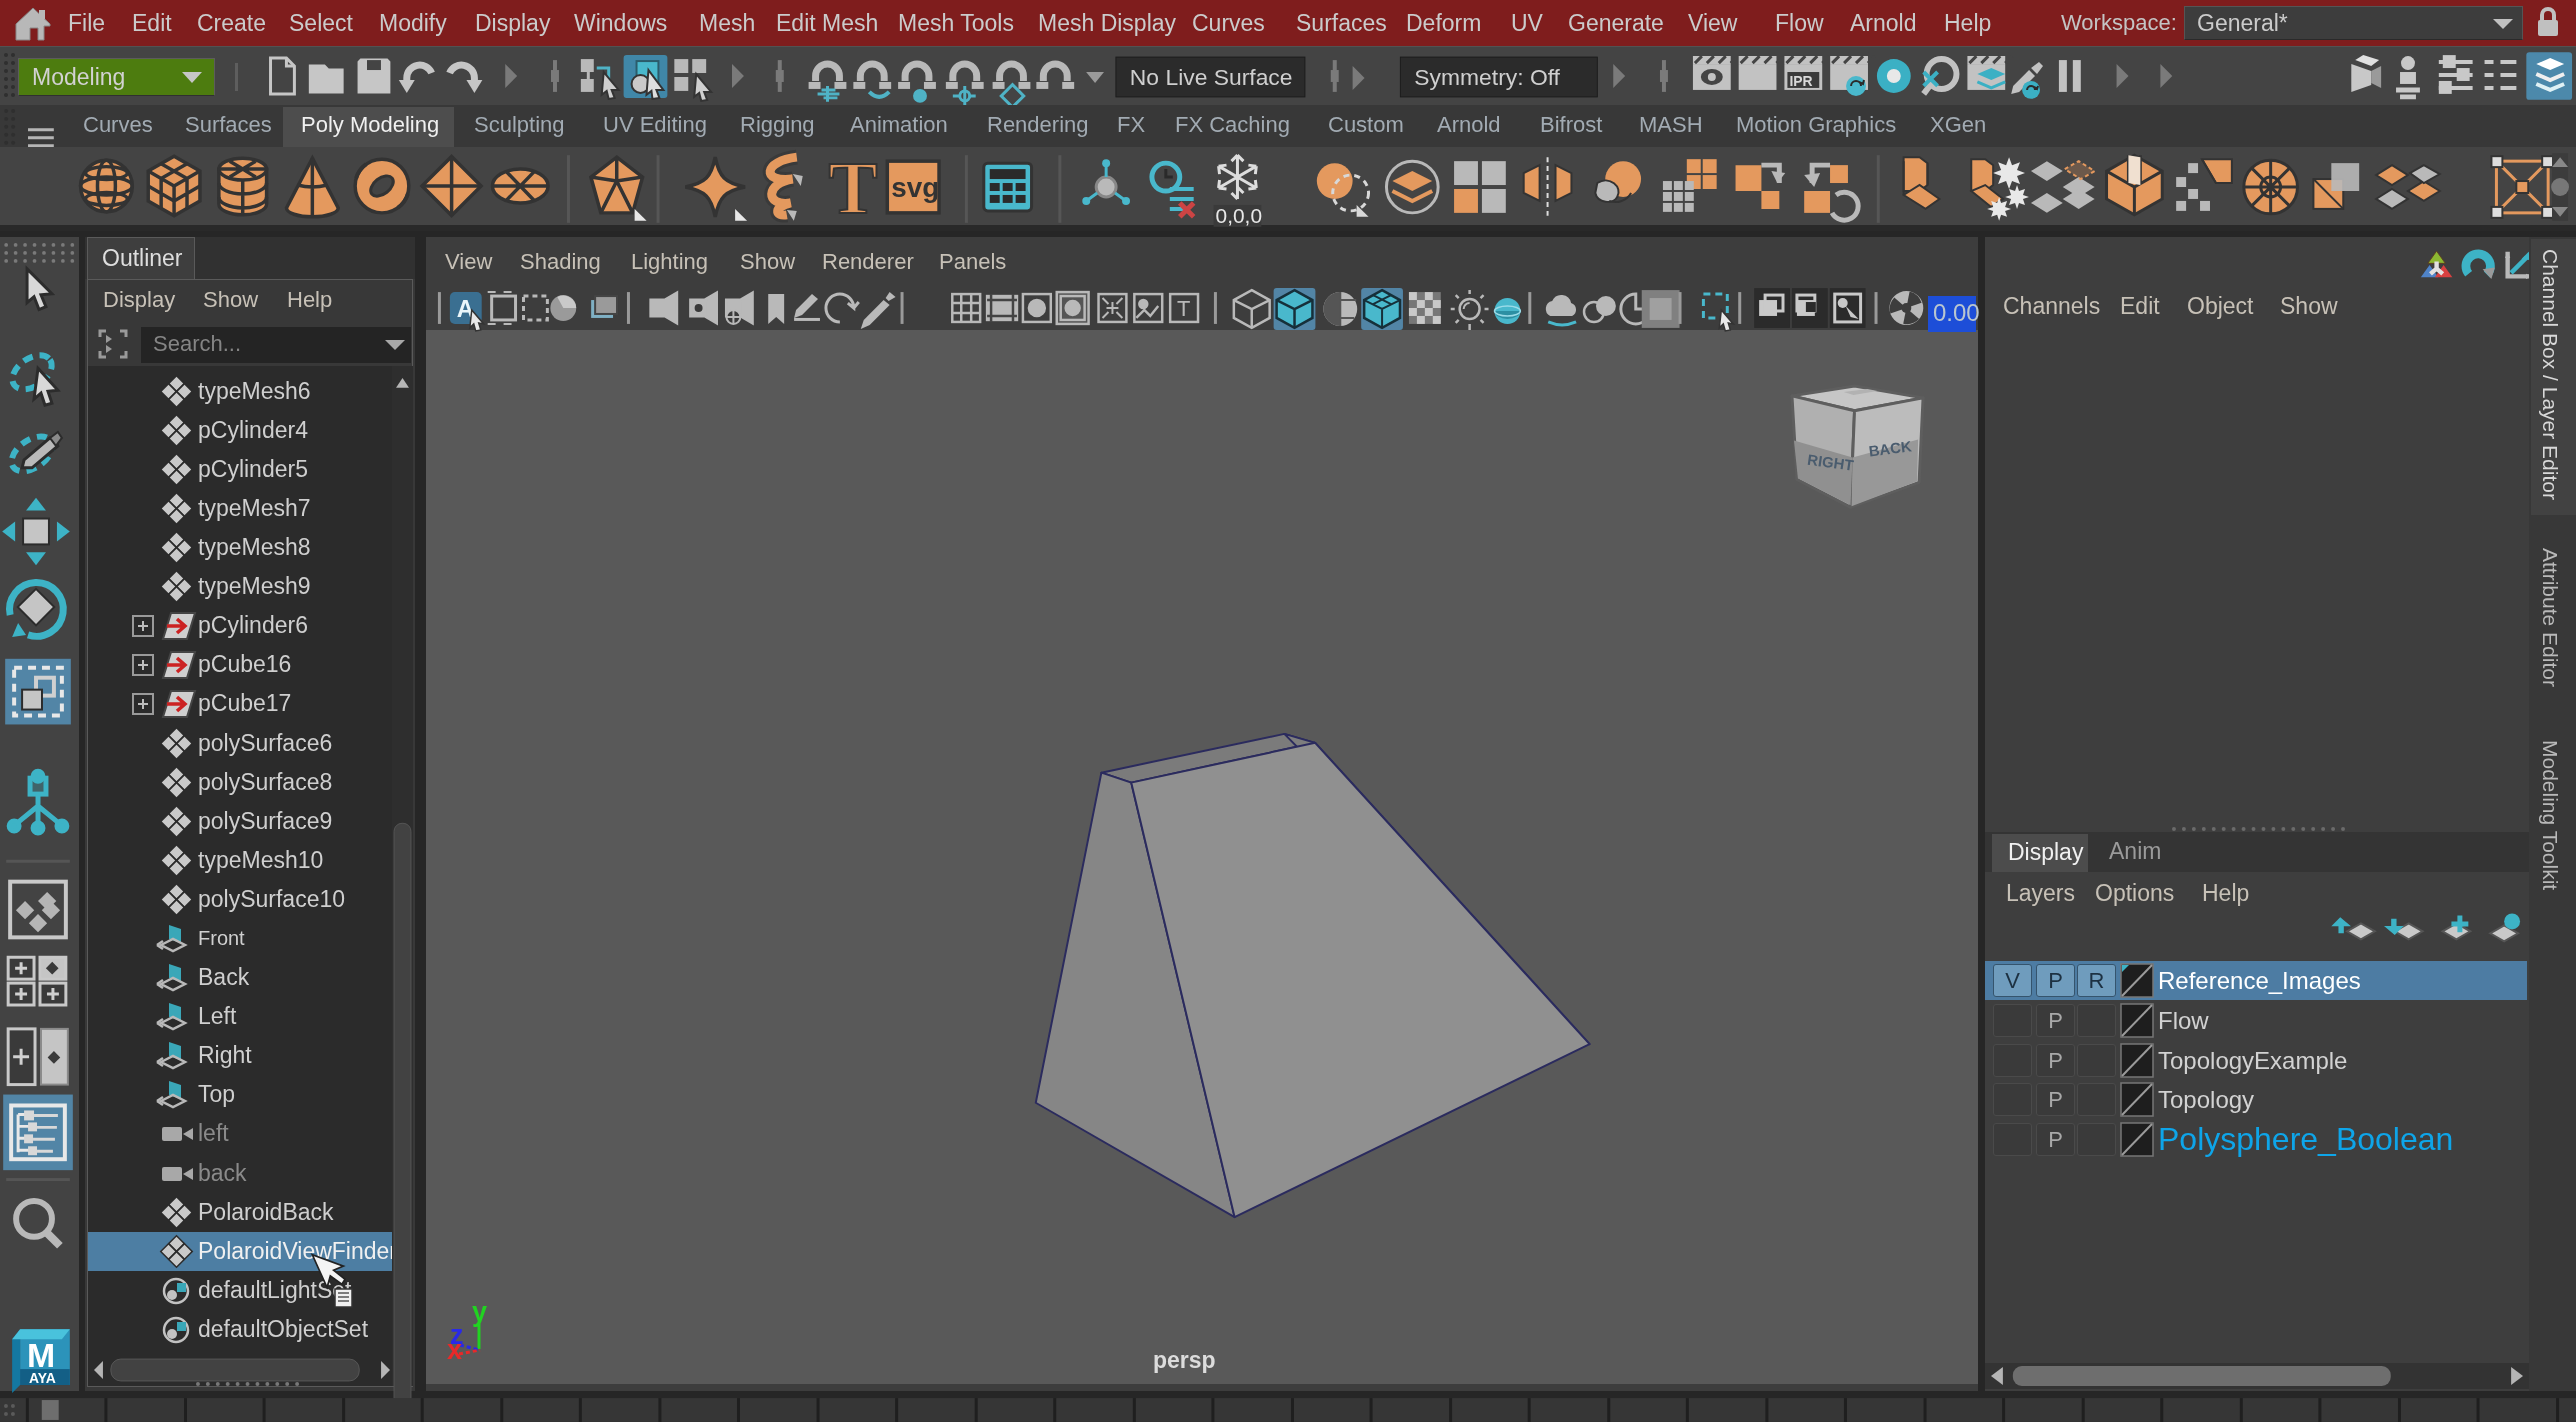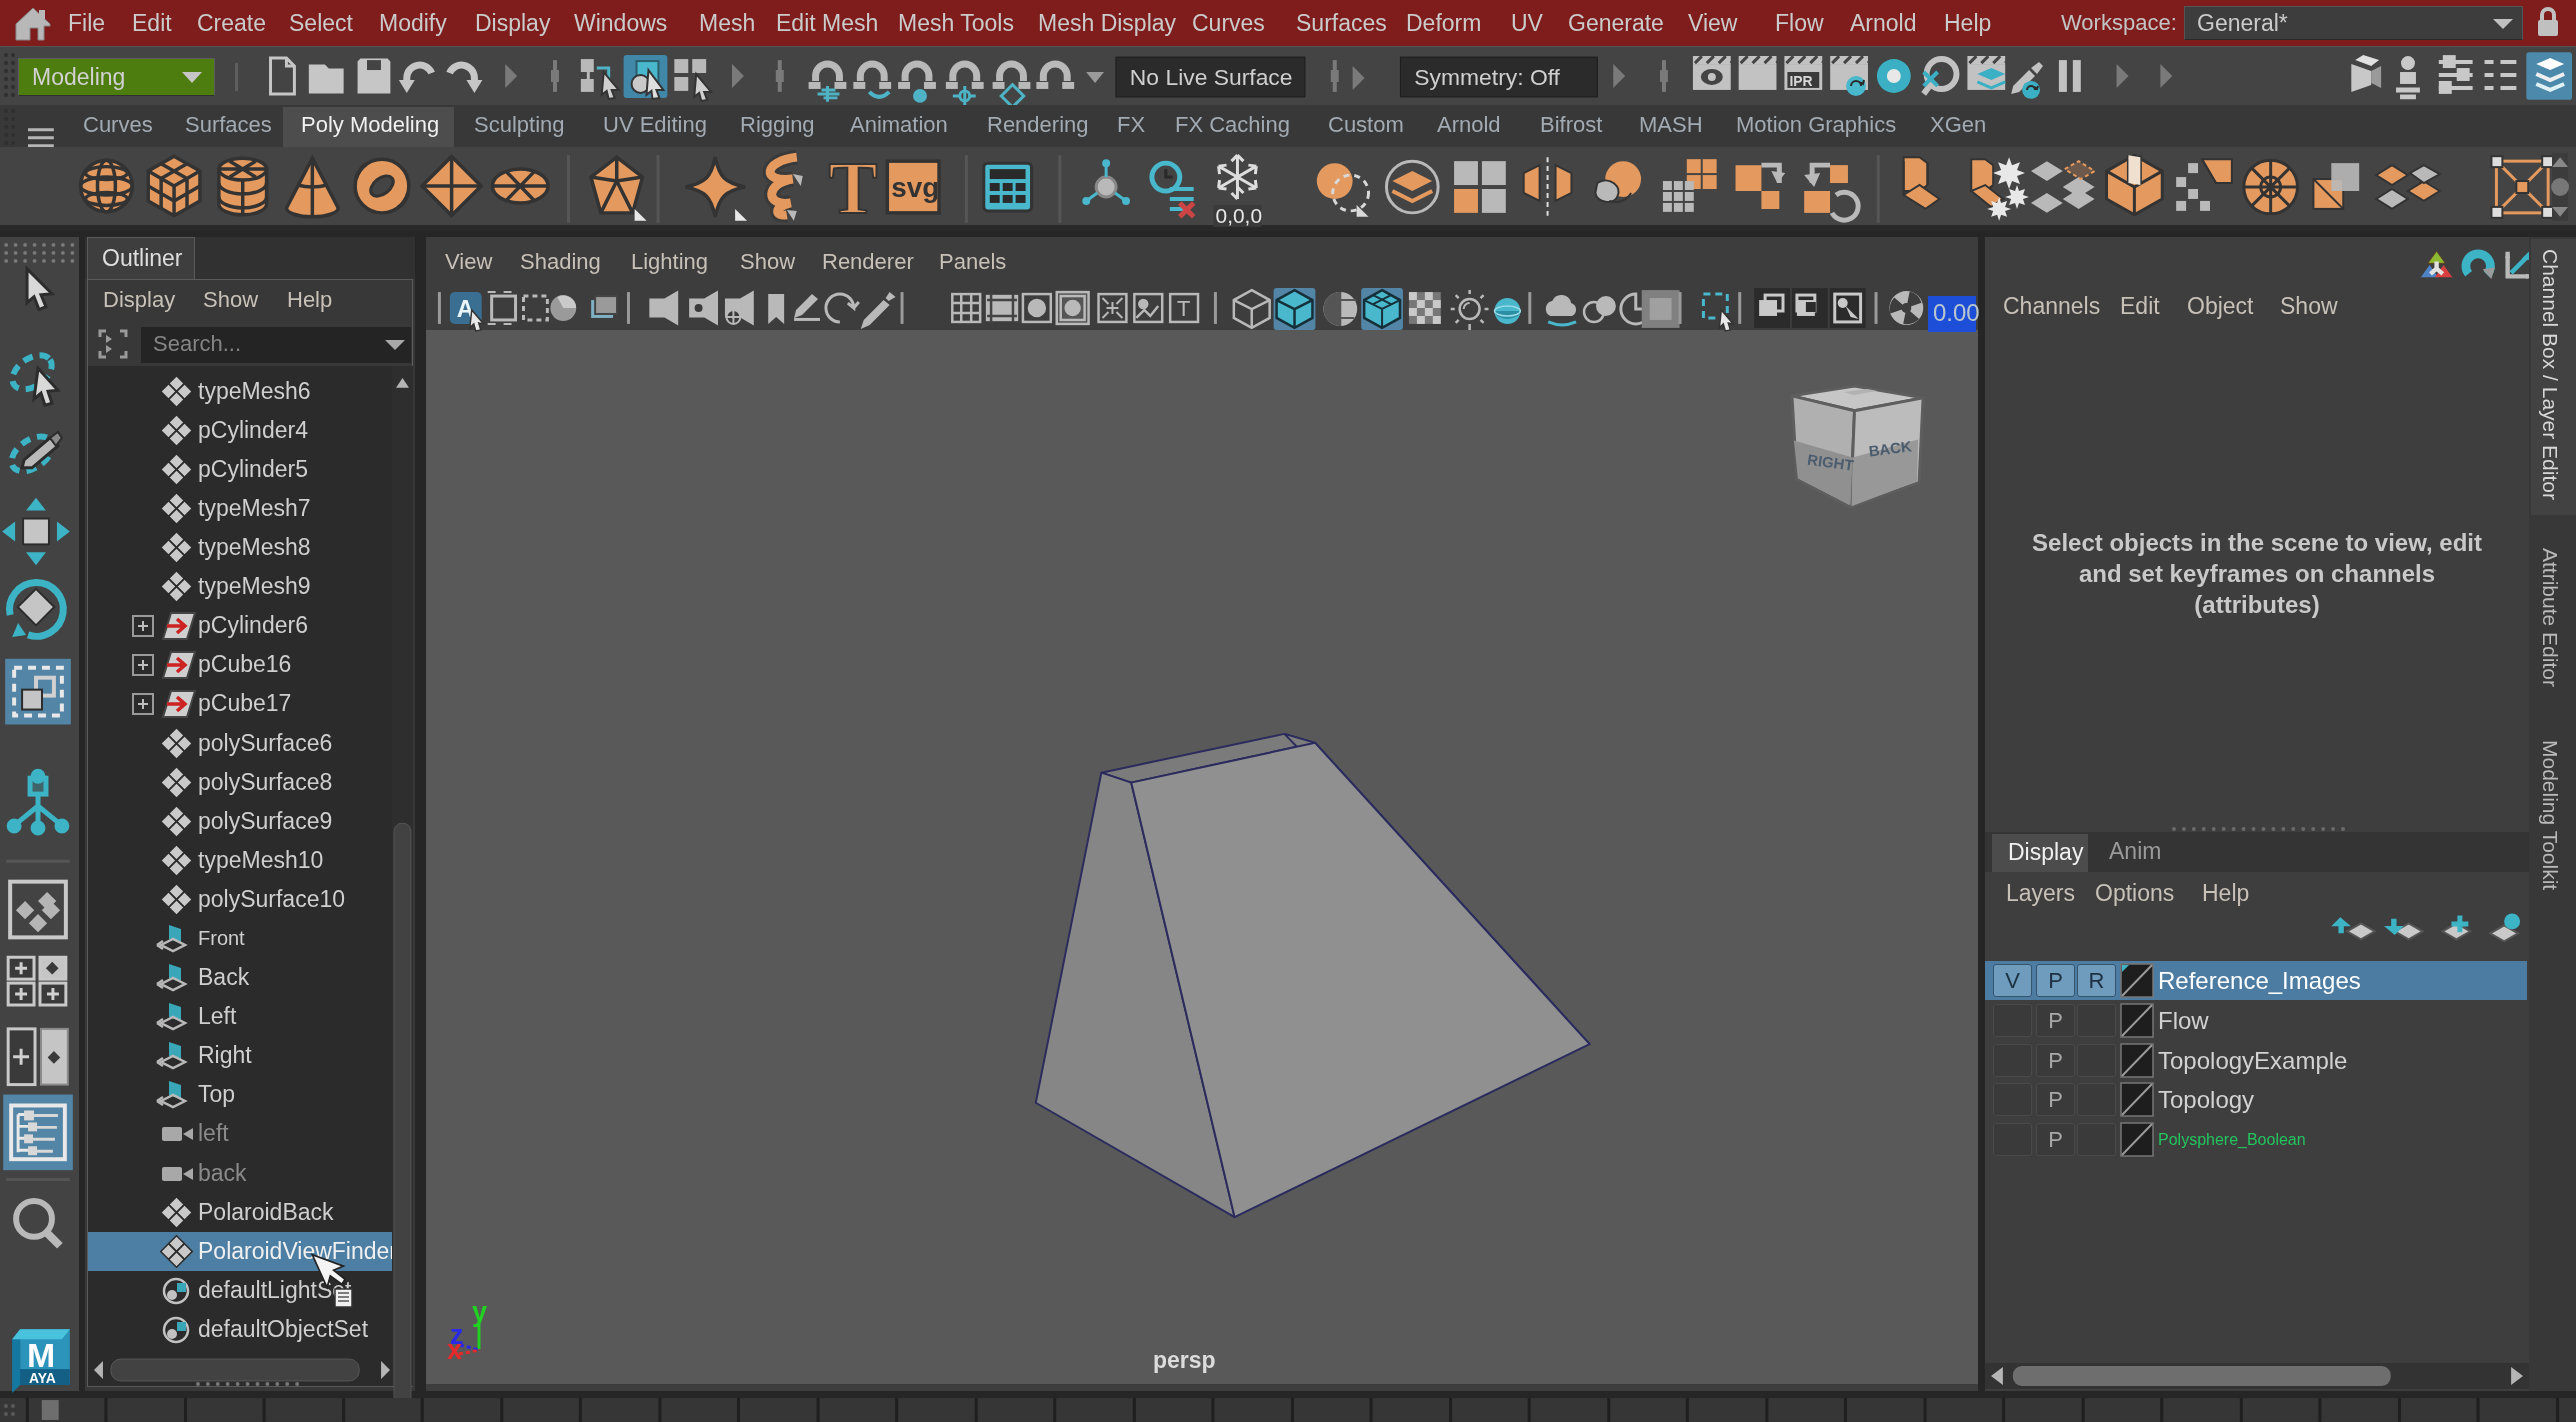--- a/index.html
+++ b/index.html
@@ -1142,21 +1142,20 @@
   <path d="M32 57 L51 62" stroke="#2929e8" stroke-width="3" stroke-dasharray="4 3"></path>
   <text x="19" y="71" font-size="27" font-weight="bold" fill="#e82929">x</text>
   <path d="M31 66 L52 62" stroke="#e82929" stroke-width="3" stroke-dasharray="4 3"></path>
 </svg>
 
 <div class="abs" style="left:1985px;top:237px;width:544px;height:1154px;background:#3e3e3e;">
   <span class="pmenu" style="left:18px;top:56px;font-size:23px;">Channels</span>
   <span class="pmenu" style="left:135px;top:56px;font-size:23px;">Edit</span>
   <span class="pmenu" style="left:202px;top:56px;font-size:23px;">Object</span>
   <span class="pmenu" style="left:295px;top:56px;font-size:23px;">Show</span>
-  <div style="position:absolute;left:0;top:290px;width:544px;text-align:center;font-size:24px;font-weight:bold;color:#c9c9c9;line-height:31px;">Select objects in the scene to view, edit<br>and set keyframes on channels<br>(attributes)</div>
 
   <div class="abs" style="left:0;top:595px;width:544px;height:40px;background:#343434;">
     <div class="abs" style="left:7px;top:2px;width:96px;height:38px;background:#4c4c4c;">
           <span style="position:absolute;left:16px;line-height:36px;font-size:23px;color:#f0f0f0;">Display</span>
         </div>
     <span style="position:absolute;left:124px;line-height:38px;font-size:23px;color:#9a9a9a;">Anim</span>
   </div>
   <span class="pmenu" style="left:21px;top:643px;font-size:23px;">Layers</span>
   <span class="pmenu" style="left:110px;top:643px;font-size:23px;">Options</span>
   <span class="pmenu" style="left:217px;top:643px;font-size:23px;">Help</span>
@@ -1262,21 +1261,21 @@
 <span style="position:absolute;left:173px;line-height:39px;font-size:24px;color:#d2d2d2;white-space:nowrap;">Topology</span>
 </div>
 <div class="abs" style="left:0;top:159px;width:542px;height:39px;">
 <div class="abs" style="left:8px;top:3px;width:39px;height:33px;background:#3a3a3a;border:1px solid #4a4a4a;border-radius:3px;text-align:center;line-height:31px;font-size:22px;color:#a8a8a8;"></div>
 <div class="abs" style="left:51px;top:3px;width:39px;height:33px;background:#3a3a3a;border:1px solid #4a4a4a;border-radius:3px;text-align:center;line-height:31px;font-size:22px;color:#a8a8a8;">P</div>
 <div class="abs" style="left:92px;top:3px;width:39px;height:33px;background:#3a3a3a;border:1px solid #4a4a4a;border-radius:3px;text-align:center;line-height:31px;font-size:22px;color:#a8a8a8;"></div>
 <svg width="34" height="35" style="left:135px;top:2px;" viewBox="0 0 34 35">
           <rect x="1" y="1" width="32" height="33" fill="#1e1e1e" stroke="#777" stroke-width="1.5"></rect>
           <path d="M2 33 L32 2" stroke="#9a9a9a" stroke-width="2"></path>
         </svg>
-<span style="position:absolute;left:173px;line-height:39px;font-size:16px;color:#22c55e;white-space:nowrap;">Polysphere_Boolean</span>
+<span style="position:absolute;left:173px;line-height:39px;font-size:32px;color:#0ea5e9;white-space:nowrap;">Polysphere_Boolean</span>
 </div>
 </div>
 <svg width="544" height="26" style="left:1985px;top:1363px;" viewBox="0 0 547 26">
       <rect x="0" y="0" width="547" height="26" fill="#333"></rect>
       <path d="M18 4 L18 22 L6 13 Z" fill="#b5b5b5"></path>
       <path d="M529 4 L529 22 L541 13 Z" fill="#b5b5b5"></path>
       <rect x="28" y="3" width="380" height="20" rx="9" fill="#6e6e6e"></rect>
     </svg>
 <div class="abs" style="left:2529px;top:237px;width:47px;height:1154px;background:#383838;"></div>
 <div class="abs" style="left:2531px;top:239px;width:45px;height:276px;background:#424242;"></div>

